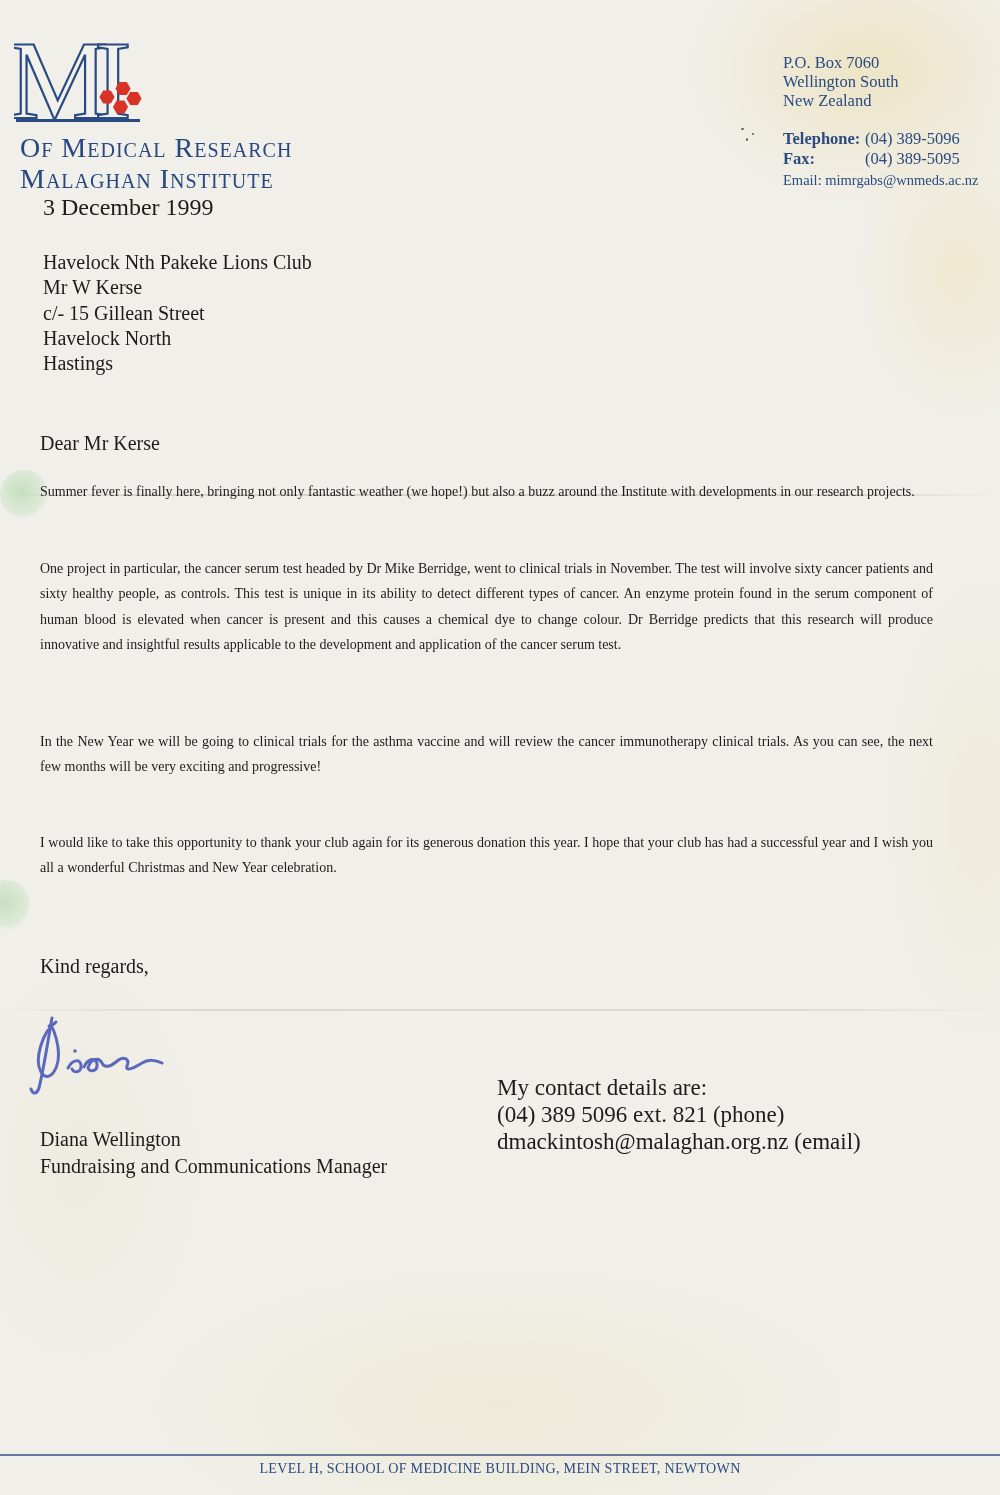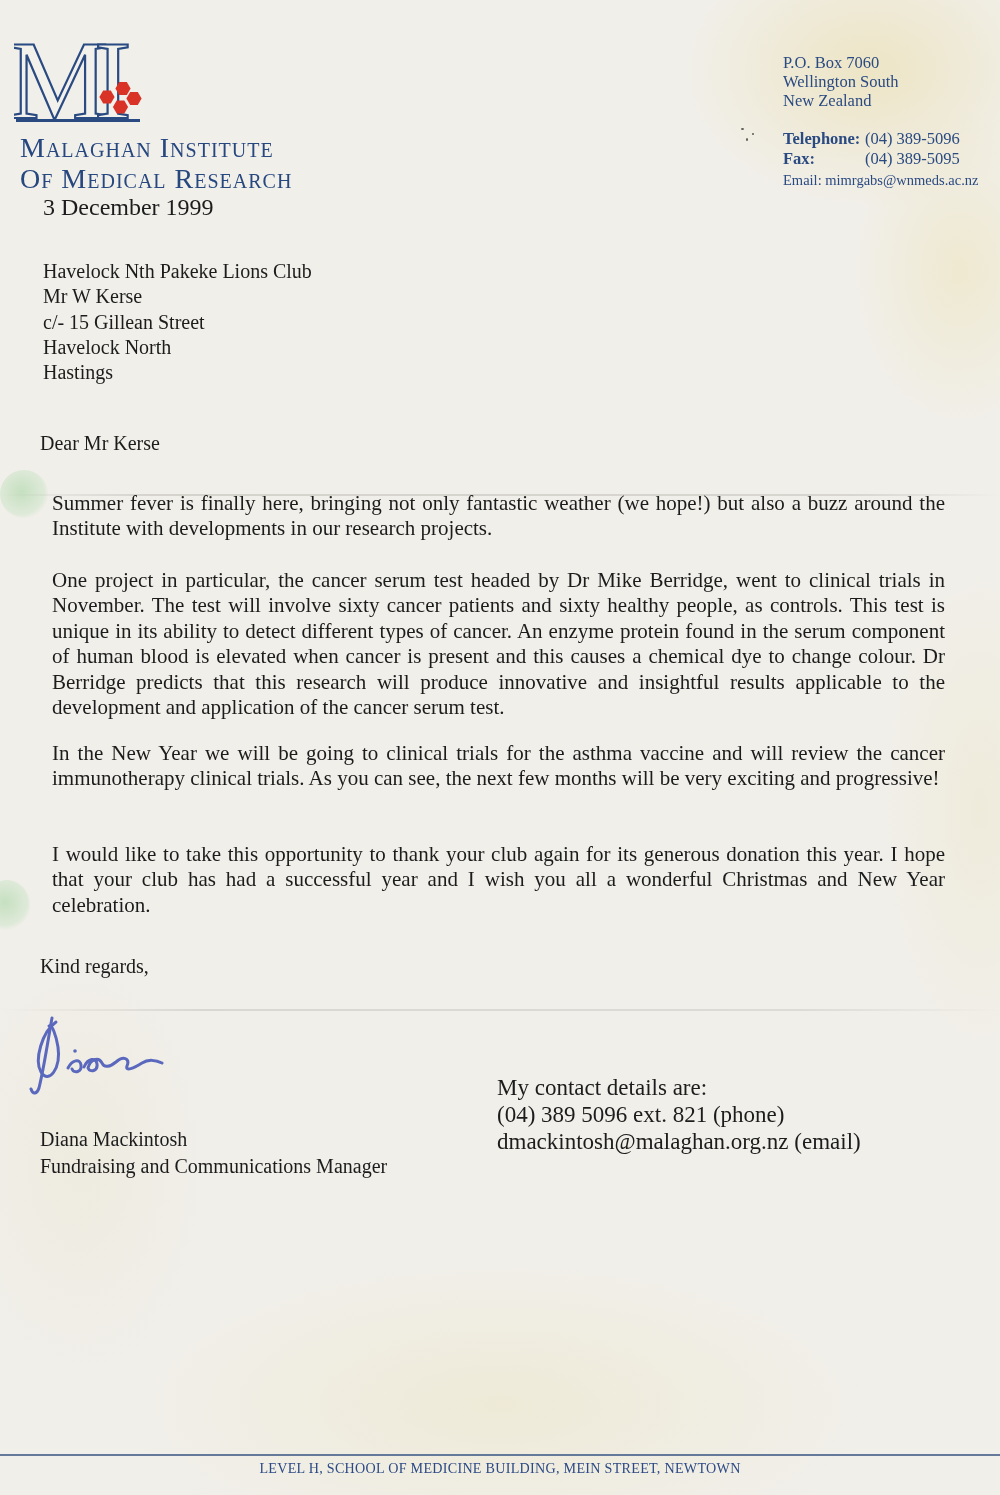--- a/index.html
+++ b/index.html
@@ -38,24 +38,24 @@
     font-variant:small-caps; font-size:28px; line-height:31px; letter-spacing:1px; font-weight:500; }
   .ho-address { position:absolute; left:783px; top:53px; color:#2a4a82;
     font-size:16.5px; line-height:19px; }
   .ho-contact { position:absolute; left:783px; top:129px; color:#2a4a82;
     font-size:16.5px; line-height:20px; }
   .ho-row { display:flex; }
   .ho-label { width:82px;font-weight:bold; }
   .ho-email { font-size:14.5px; margin-top:1px;text-align:right; }
   
   .date { position:absolute; left:43px; top:194px; font-size:24px; }
-  .recipient { position:absolute; left:43px; top:259px; font-size:20px; line-height:25.3px; }
+  .recipient { position:absolute; left:43px; top:250px; font-size:20px; line-height:25.3px; }
   .salutation { position:absolute; left:40px; top:432px; font-size:20px; }
-  .para { position:absolute; left:40px; width:893px; margin:12px;
-    font-size:21px; line-height:25.4px; text-align:justify; }
+  .para { position:absolute; left:40px; width:893px; margin:0;
+    font-size:14px; line-height:25.4px; text-align:justify; }
   .para-1 { top:479px; }
   .para-2 { top:556px; }
   .para-3 { top:729px; }
   .para-4 { top:830px; }
   .closing { position:absolute; left:40px; top:955px; font-size:20px; }
   .signature-svg { position:absolute; left:26px; top:1010px; }
   .sender { position:absolute; left:40px; top:1126px; font-size:20px; line-height:27.2px; }
   .contact { position:absolute; left:497px; top:1074px; font-size:23px; line-height:27.2px; }
   
   .footer-rule { position:absolute; left:0; top:1454px; width:1000px; height:2px; background:#65799a; }
@@ -86,22 +86,22 @@
     <g fill="#d93227">
       <polygon points="100.6,61 96.8,67.6 89.2,67.6 85.4,61 89.2,54.4 96.8,54.4"></polygon>
       <polygon points="116.6,52.5 112.8,59.1 105.2,59.1 101.4,52.5 105.2,45.9 112.8,45.9"></polygon>
       <polygon points="127.6,62.5 123.8,69.1 116.2,69.1 112.4,62.5 116.2,55.9 123.8,55.9"></polygon>
       <polygon points="114.1,71 110.3,77.6 102.7,77.6 98.9,71 102.7,64.4 110.3,64.4"></polygon>
     </g>
   </svg>
   <div class="logo-underline"></div>
 
   <div class="org-name">
+    <div>Of Medical Research</div>
     <div>Malaghan Institute</div>
-    <div>Of Medical Research</div>
   </div>
 
   <div class="ho-address">
     <div>P.O. Box 7060</div>
     <div>Wellington South</div>
     <div>New Zealand</div>
   </div>
   <div class="ho-contact">
     <div class="ho-row">
       <span class="ho-label">Telephone:</span>
@@ -137,21 +137,21 @@
     <g fill="none" stroke="#4656b8" stroke-width="3" stroke-linecap="round" stroke-linejoin="round" opacity="0.88">
       <path d="M30,12 C16,22 8,50 15,62 C23,75 35,58 32,37 C30,25 26,14 23,16"></path>
       <path d="M26,8 C22,30 18,58 13,78 C11,84 7,85 5,79"></path>
       <path d="M42,58 C46,50 54,48 55,55 C56,62 48,64 46,59"></path>
       <circle cx="49" cy="41" r="1.8" fill="#4656b8" stroke="none"></circle>
       <path d="M58,57 C62,48 70,47 71,54 C72,61 64,63 62,58 C64,50 72,46 76,53 C78,58 84,57 90,52 C98,45 104,49 101,56 C99,62 108,58 116,53 C122,49 130,50 136,53"></path>
     </g>
   </svg>
 
   <div class="sender">
-    <div>Diana Mackintosh</div>
+    <div>Diana Wellington</div>
     <div>Fundraising and Communications Manager</div>
   </div>
 
   <div class="contact">
     <div>My contact details are:</div>
     <div>(04) 389 5096 ext. 821 (phone)</div>
     <div>dmackintosh@malaghan.org.nz (email)</div>
   </div>
 
   <div class="footer-rule"></div>

